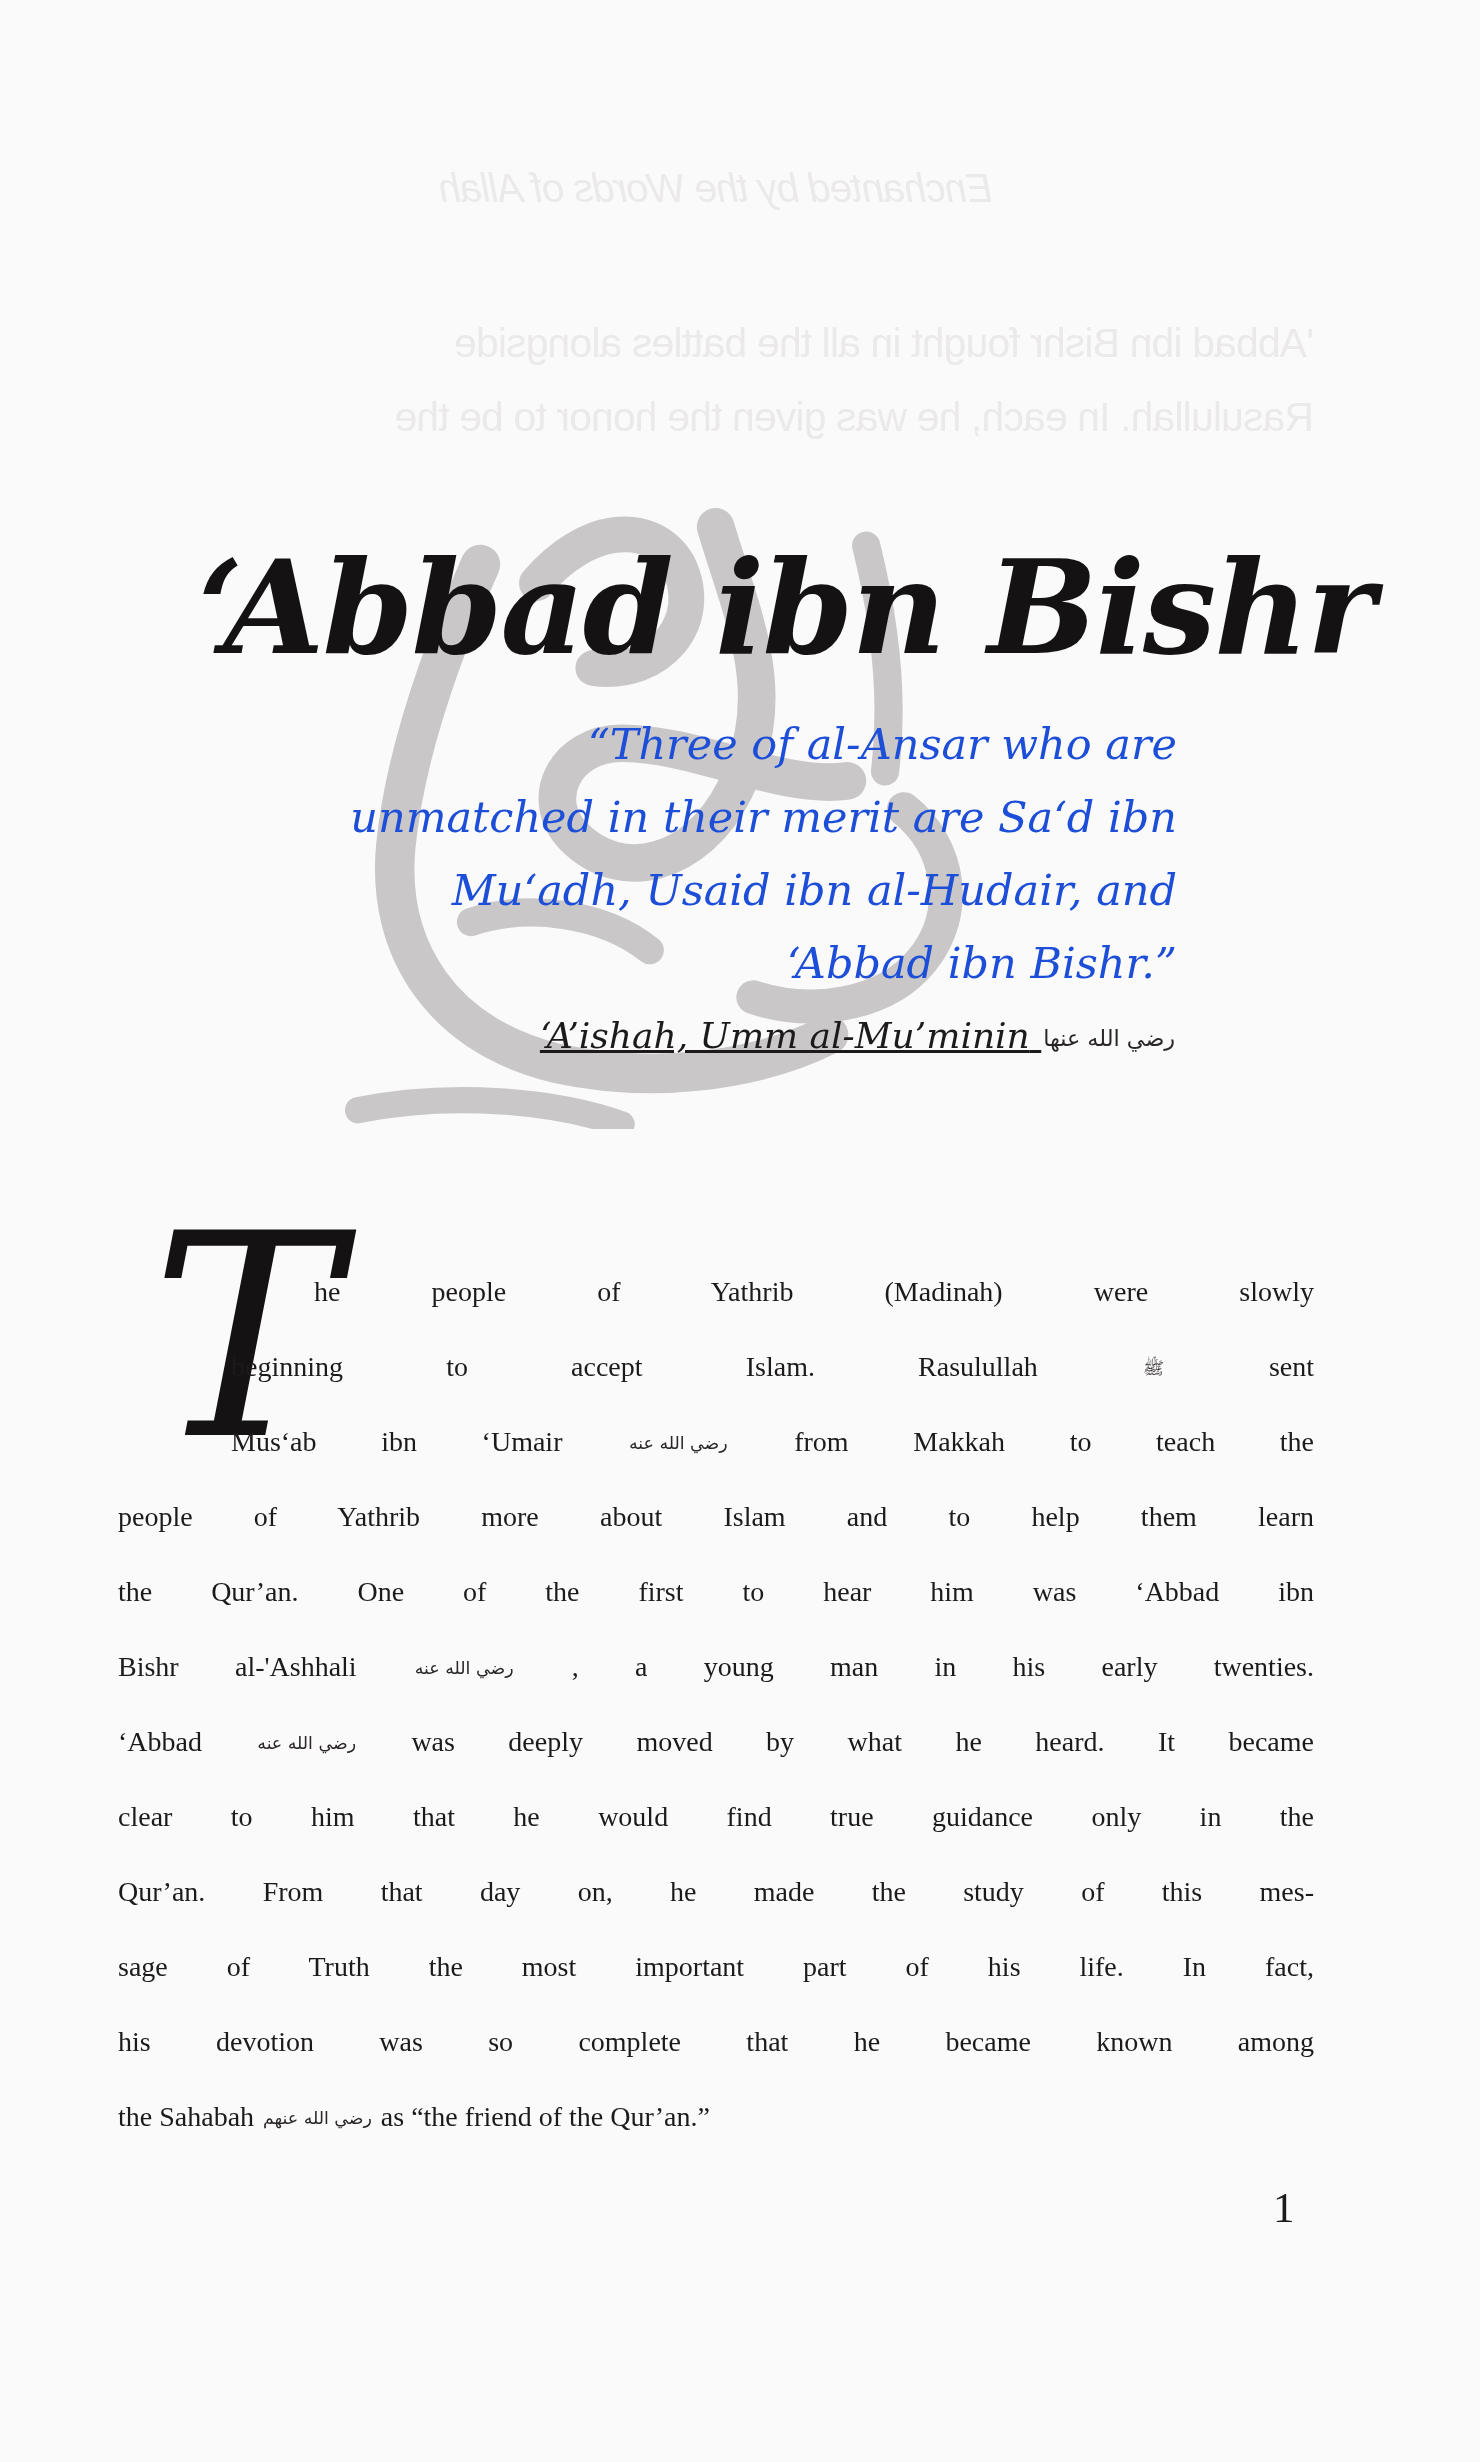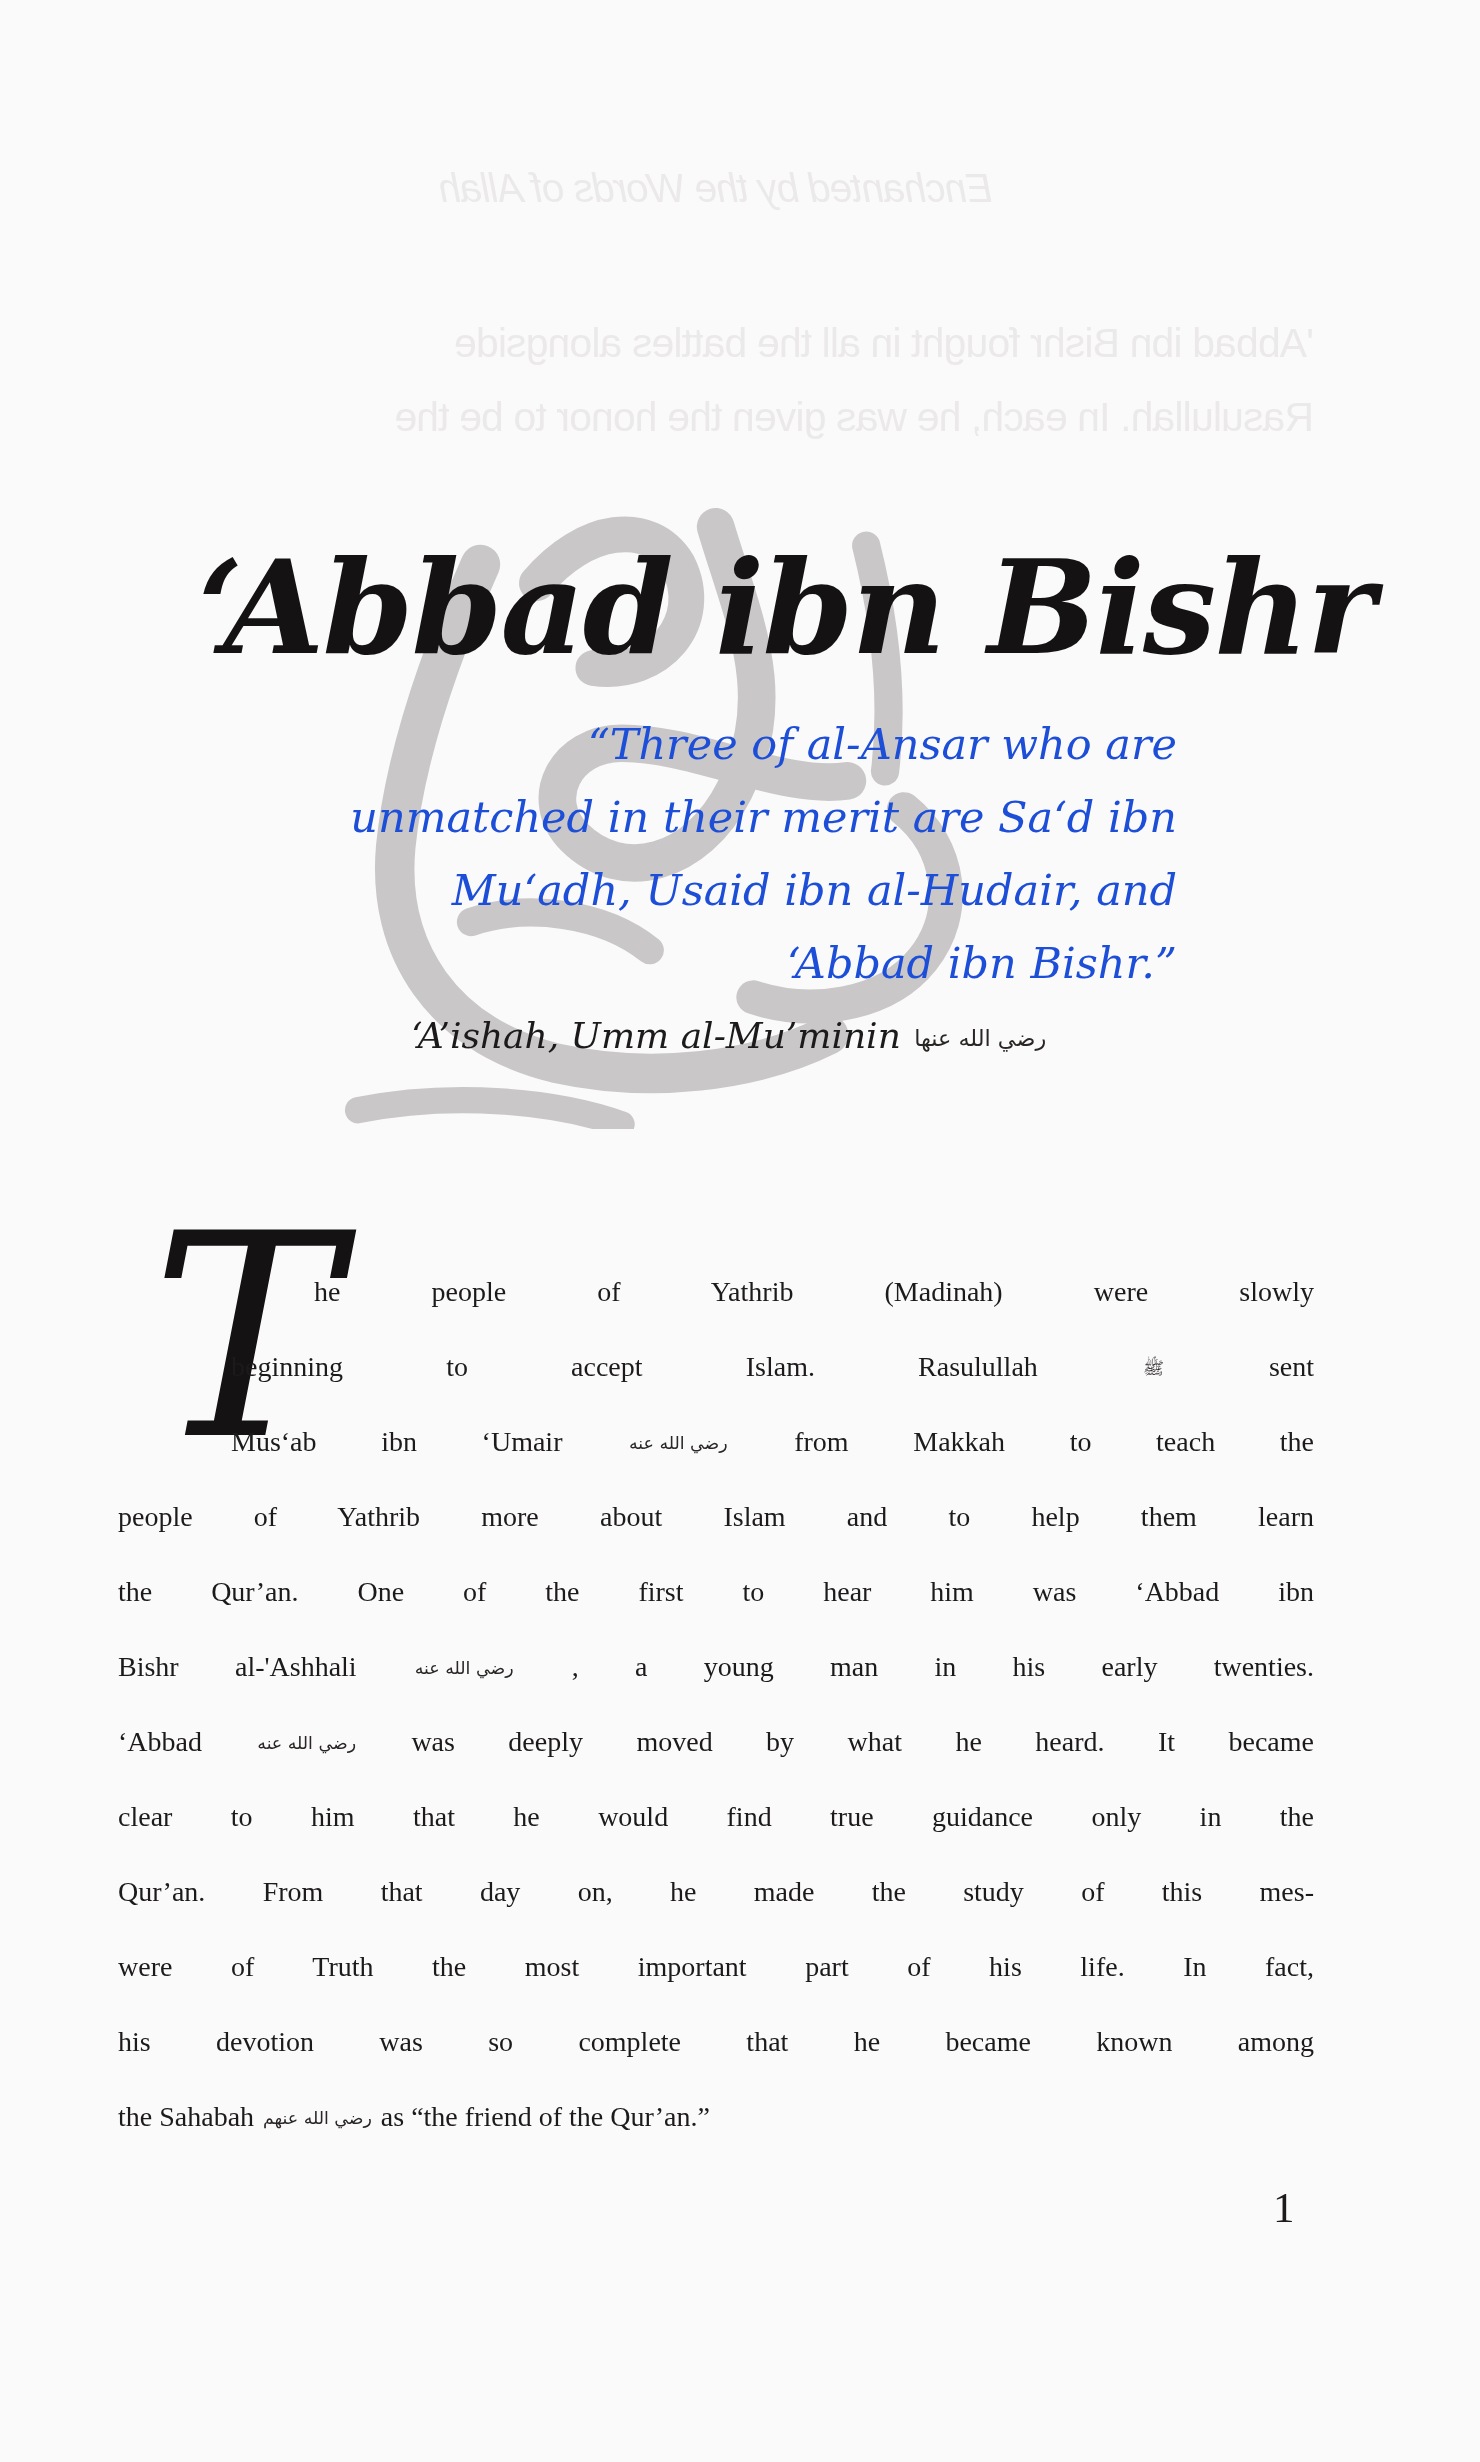--- a/index.html
+++ b/index.html
@@ -76,27 +76,28 @@
       font-size: 43px;
       line-height: 73px;
       color: #1d4ed8;
     }
     .quote .qline { display: block; white-space: nowrap; }
     .attribution {
       position: absolute;
       left: 282px;
       top: 1008px;
       width: 895px;
-      text-align: center;
+      text-align: right;
       font-family: "DejaVu Serif", serif;
       font-style: italic;
       font-size: 36px;
       line-height: 56px;
       color: #1c1a1a;
       white-space: nowrap;
+      text-decoration: underline;
     }
 
     .honorific {
       display: inline-block;
       font-family: "DejaVu Sans", sans-serif;
       font-style: normal;
       font-size: 0.62em;
       vertical-align: 0.1em;
       color: #2a2626;
       letter-spacing: -0.9px;
@@ -214,21 +215,21 @@
       <span class="honorific">رضي الله عنه</span>
       <span>was deeply moved by what he heard.  It became</span>
     </span>
     <span class="body-line">
       <span>clear to him that he would find true guidance only in the</span>
     </span>
     <span class="body-line">
       <span>Qur’an.  From that day on, he made the study of this mes-</span>
     </span>
     <span class="body-line">
-      <span>were of Truth the most important part of his life.  In fact,</span>
+      <span>sage of Truth the most important part of his life.  In fact,</span>
     </span>
     <span class="body-line">
       <span>his devotion was so complete that he became known among</span>
     </span>
     <span class="body-line last">
       <span>the</span>
       <span class="italic">Sahabah</span>
       <span class="honorific">رضي الله عنهم</span>
       <span>as “the friend of the Qur’an.”</span>
     </span>

